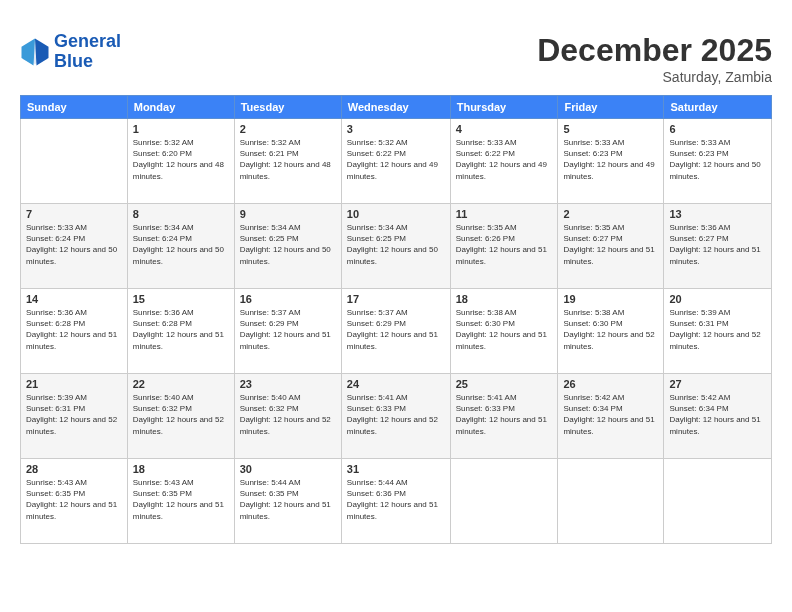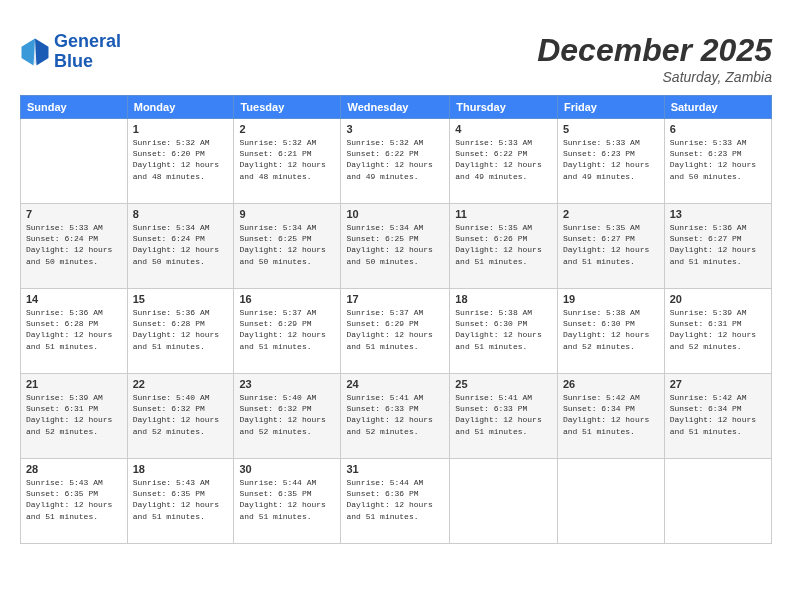--- a/index.html
+++ b/index.html
@@ -35,21 +35,20 @@
     .logo-text span {
       color: #1a5bb5;
     }
     .logo-icon {
       width: 30px;
       height: 30px;
       margin-right: 4px;
     }
     .title-area {
       text-align: right;
-      font-style: italic;
     }
     .month-title {
       font-size: 32px;
       font-weight: bold;
       color: #333;
     }
     .location {
       font-size: 14px;
       color: #555;
     }
@@ -82,21 +81,20 @@
     .day-number {
       font-size: 11px;
       font-weight: bold;
       margin-bottom: 2px;
       display: block;
     }
     .day-info {
       font-size: 8px;
       line-height: 1.4;
       color: #333;
-      font-family: Liberation Mono, monospace;
     }
     .empty-cell {
       background: #f9f9f9;
     }
   </style>
 </head>
 <body>
 
 <div class="page">
   <div class="header">

